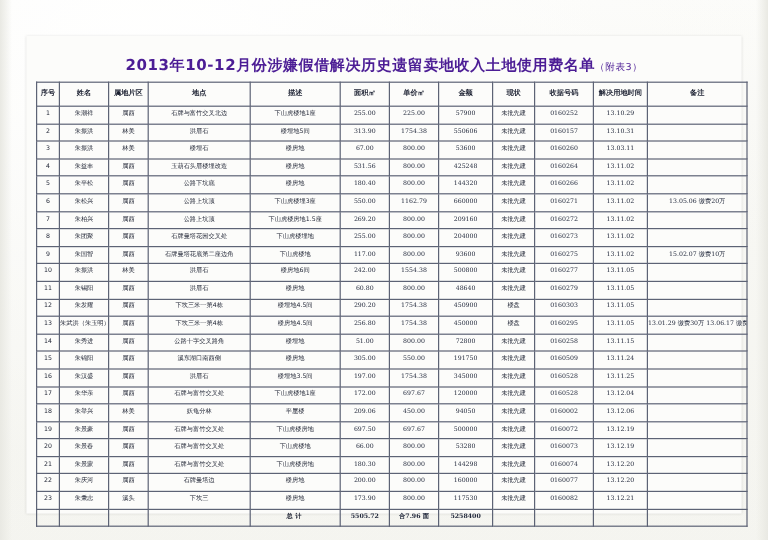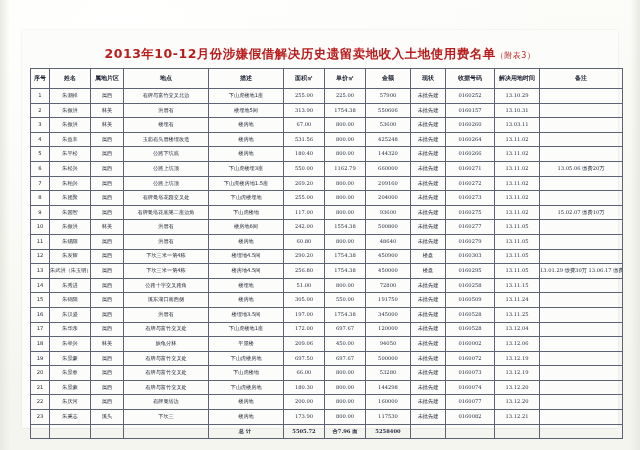--- a/index.html
+++ b/index.html
@@ -38,21 +38,21 @@
   }
   .title {
     position: absolute;
     left: 0;
     top: 16px;
     width: 596px;
     text-align: center;
     font-family: "DejaVu Sans", sans-serif;
     font-size: 12.5px;
     font-weight: bold;
-    color: #b91c1c;
+    color: #4c1d95;
     letter-spacing: 0.5px;
     white-space: nowrap;
   }
   .title .suffix {
     font-size: 8px;
     font-weight: normal;
   }
   table.grid {
     position: absolute;
     left: 8px;

